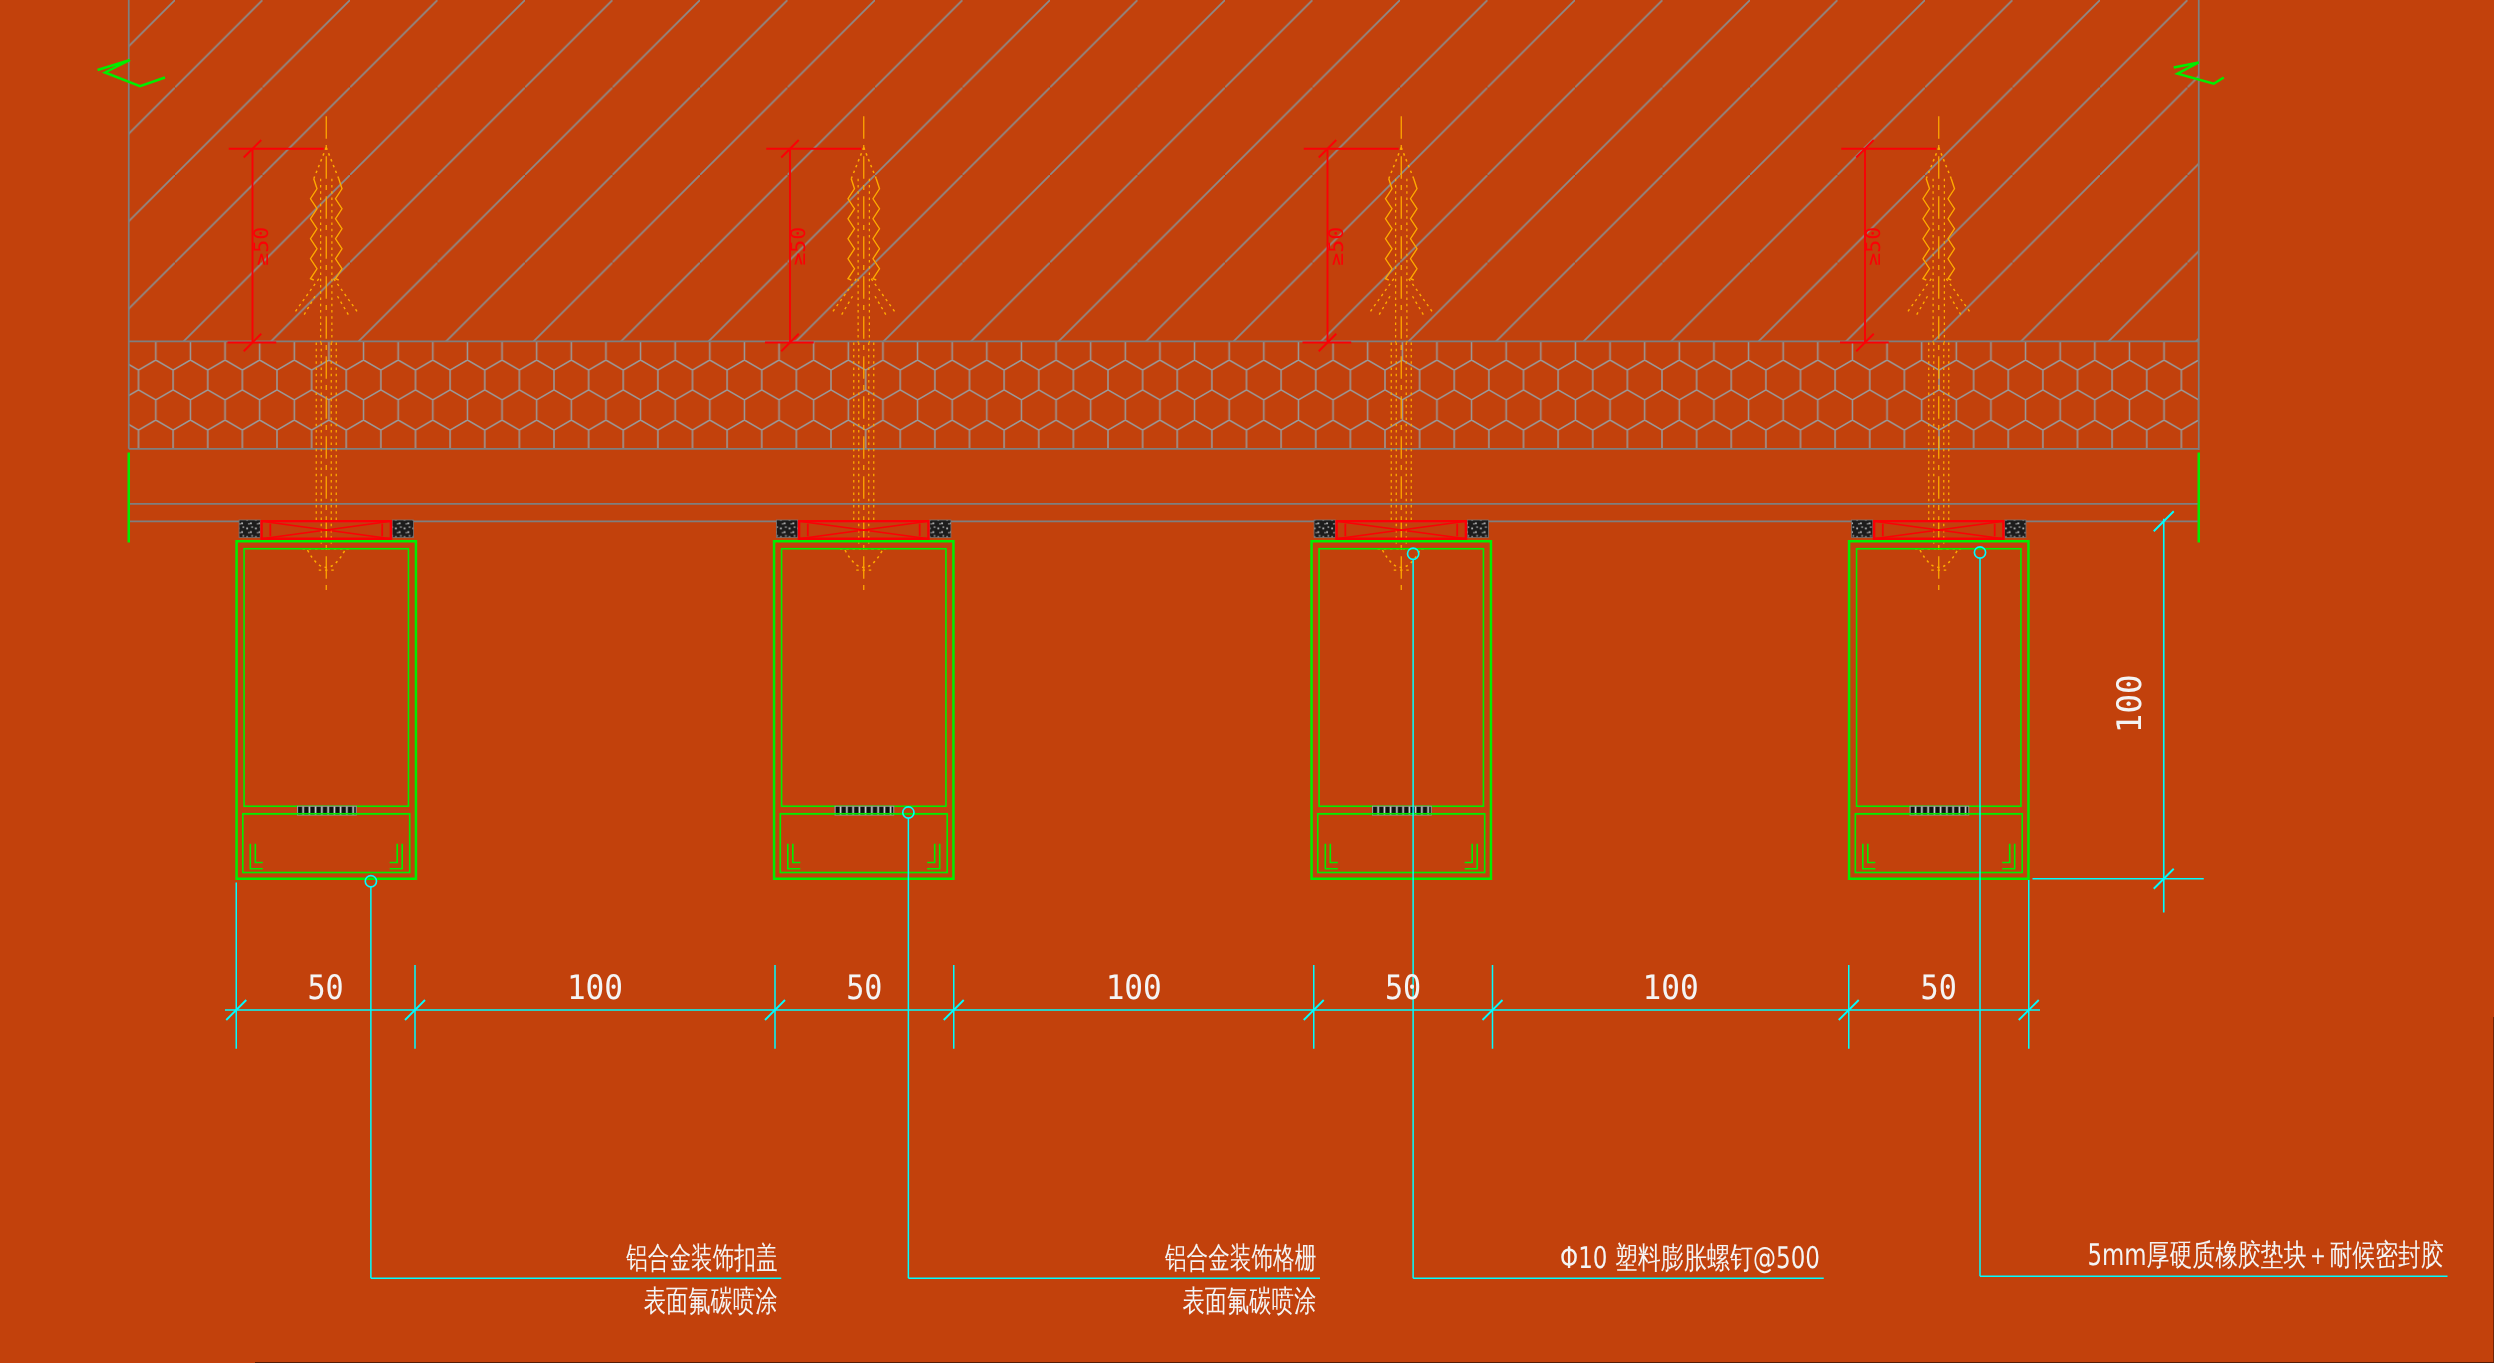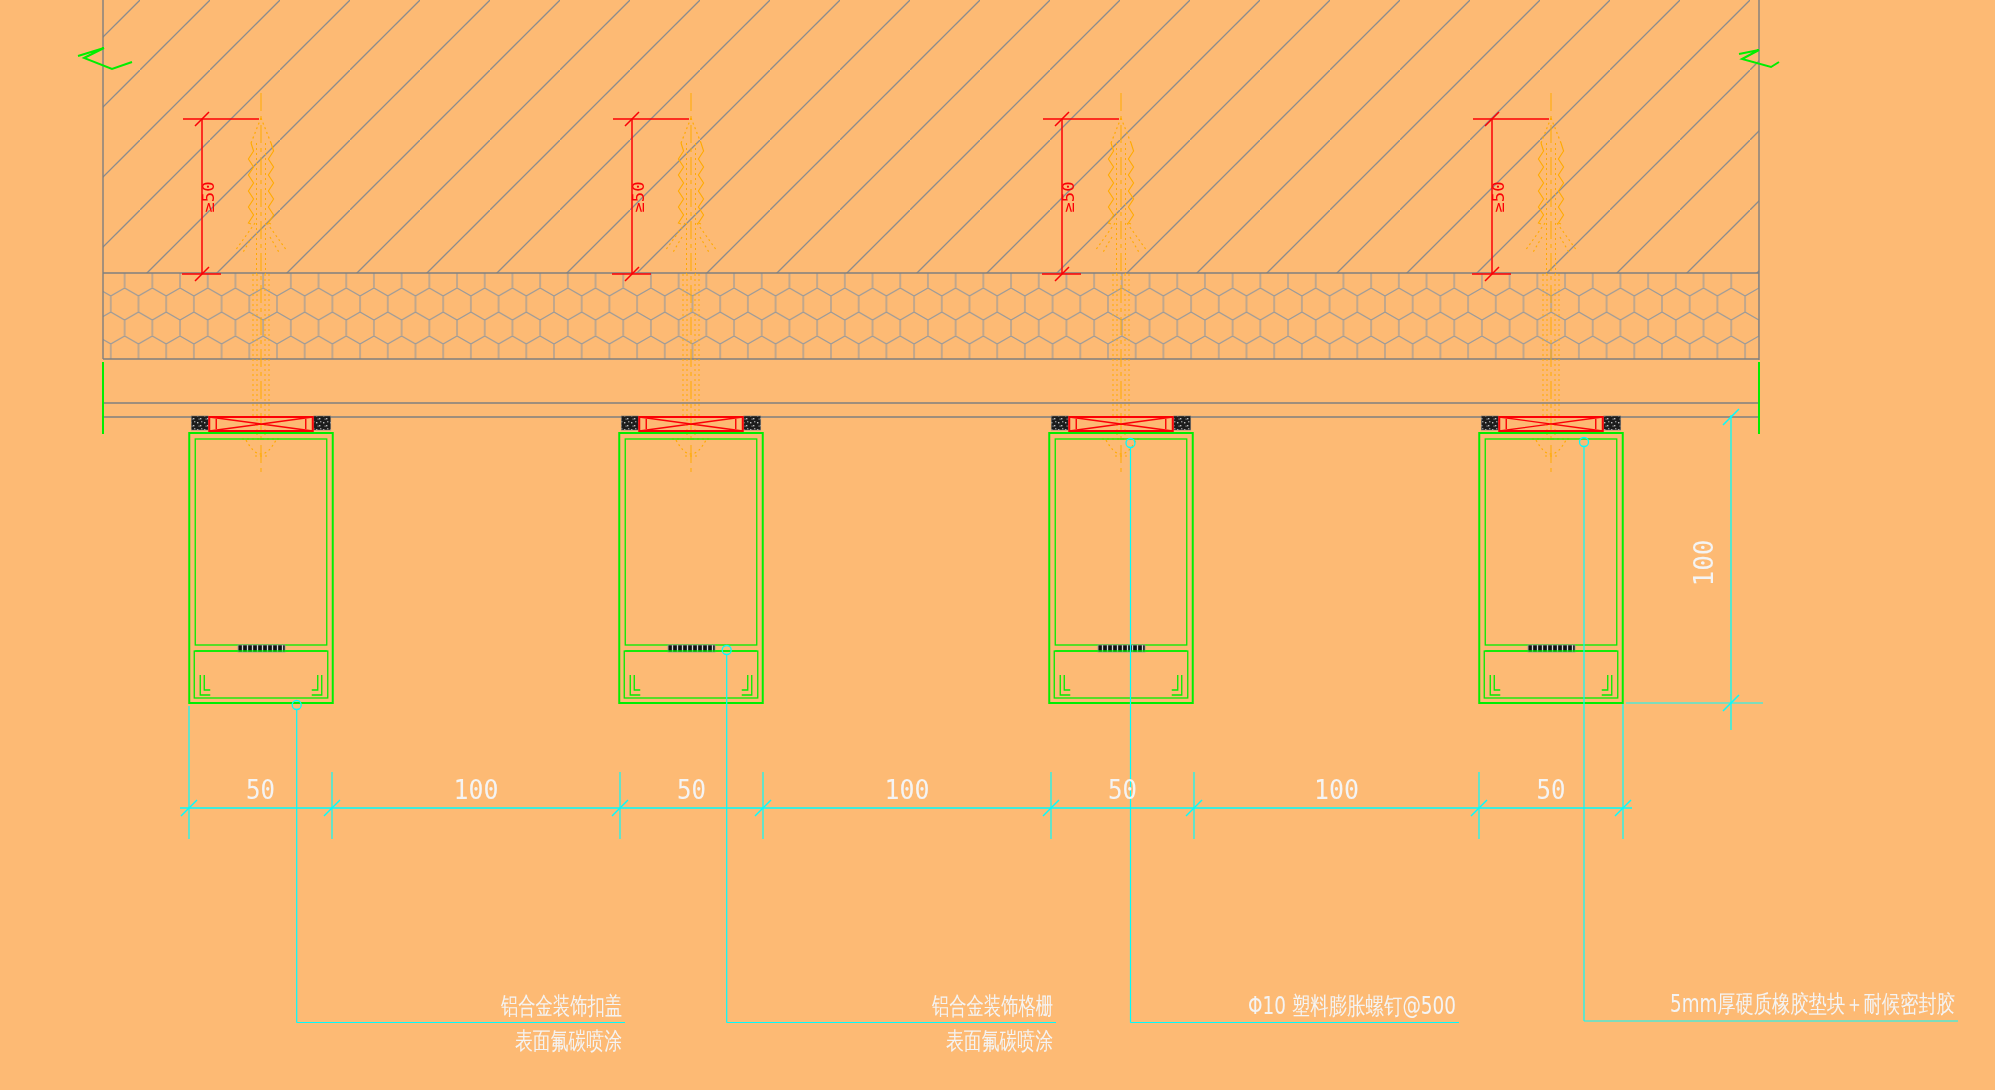--- a/index.html
+++ b/index.html
@@ -1,16 +1,16 @@
 <!DOCTYPE html>
 <html><head>
 <meta charset="utf-8">
 <style>
   html,body{margin:0;padding:0;background:#000;}
-  #stage{position:relative;width:1995px;height:1090px;background:#fdba74;overflow:hidden;}
+  #stage{position:relative;width:1995px;height:1090px;background:#c2410c;overflow:hidden;}
   svg{display:block;}
   text{font-family:"DejaVu Sans","Liberation Sans",sans-serif;}
   .dimtxt{font-family:"DejaVu Sans Mono","Liberation Mono",monospace;}
 </style>
 </head>
 <body>
 
 <div id="stage">
 <svg id="cad" width="1995" height="1090" viewBox="0 0 1995 1090" xmlns="http://www.w3.org/2000/svg">
   <defs>

